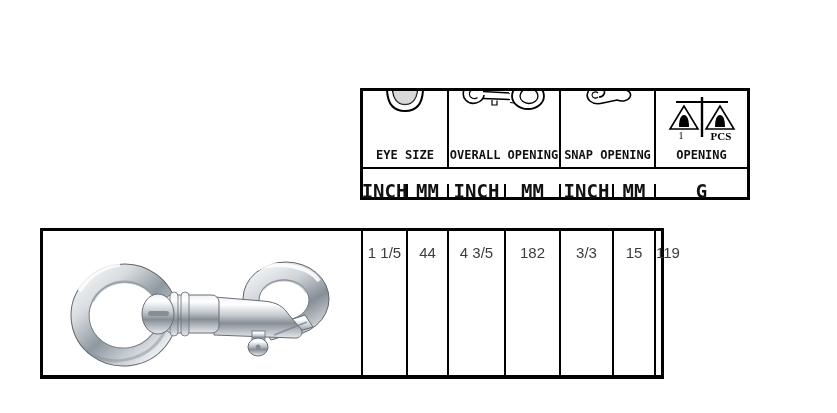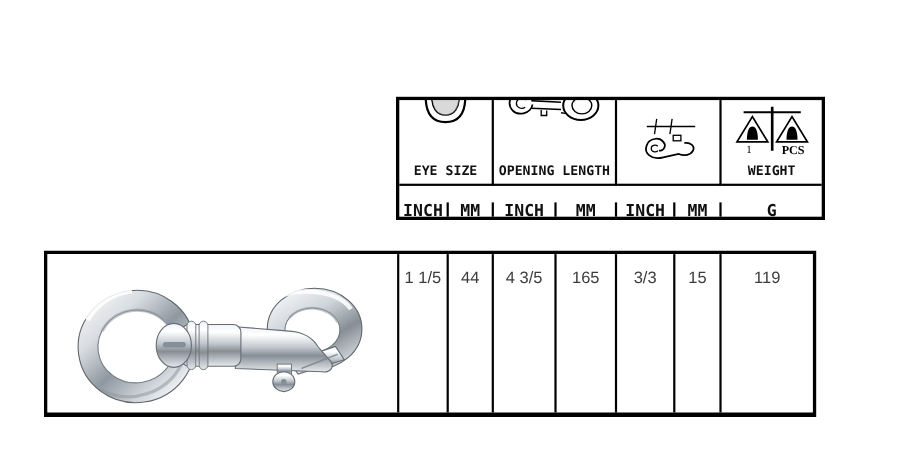--- a/index.html
+++ b/index.html
@@ -26,27 +26,27 @@
   .group.span2{ grid-column:span 2;gap:32px; }
   .group.last{ border-right:none; }
   .icon-box{ flex:1; width:100%; display:flex; align-items:center; justify-content:center; padding-top:3px; }
   .group-label{
     font-size:12px; font-weight:700; line-height:14px; padding-bottom:5px;
     white-space:nowrap; letter-spacing:0;
   }
   .unit{
     border-right:2px solid #000;
     display:flex; align-items:center; justify-content:center;
-    font-size:15px; font-weight:700; white-space:nowrap;margin-top:15px;
+    font-size:19px; font-weight:700; white-space:nowrap;margin-top:15px;
   }
   .unit.last{ border-right:none; }
 
   
   .data-box{
-    position:absolute; left:40px; top:228px; width:702px; height:151px;
+    position:absolute; left:40px; top:228px; width:624px; height:151px;
     border:3px solid #000; border-bottom-width:4px; background:#fff;
     display:grid;
     grid-template-columns:320px 45px 41px 57px 55px 53px 42px auto;
   }
   .cell{ border-right:2px solid #000; }
   .cell.last{ border-right:none; }
   .val{
     text-align:center; padding-top:13px;
     font-family:"Liberation Sans",sans-serif; font-size:15px; color:#3d3d3d;
   }
@@ -89,51 +89,52 @@
           <path d="M22 27 C20 24 14 25 13.5 29.5 C13 33.5 18 36 21.5 33.5" fill="none" stroke="#000" stroke-width="1.2"></path>
           <line x1="27" y1="27.5" x2="54" y2="29" stroke="#000" stroke-width="1.4"></line>
           <line x1="27" y1="34.5" x2="54" y2="35.5" stroke="#000" stroke-width="1.4"></line>
           <path d="M36 36 L36 41 L41 41 L41 36.5" fill="none" stroke="#000" stroke-width="1.2"></path>
           <line x1="54" y1="26" x2="58" y2="25" stroke="#000" stroke-width="1.2"></line>
           <line x1="54" y1="38.5" x2="58" y2="39" stroke="#000" stroke-width="1.2"></line>
           <ellipse cx="72" cy="32" rx="16" ry="13" fill="none" stroke="#000" stroke-width="1.8"></ellipse>
           <ellipse cx="73" cy="32" rx="9" ry="7.5" fill="none" stroke="#000" stroke-width="1.3"></ellipse>
         </svg>
       </div>
-      <div class="group-label">OPENING LENGTH</div>
+      <div class="group-label">OVERALL OPENING</div>
     </div>
 
     <div class="group span2">
       <div class="icon-box">
         <svg class="line-icon" width="64" height="50" viewBox="0 0 64 50">
           <line x1="12" y1="9" x2="56" y2="9" stroke="#000" stroke-width="1.2"></line>
           <line x1="21" y1="2" x2="19" y2="16" stroke="#000" stroke-width="1.2"></line>
           <line x1="35" y1="2" x2="33" y2="16" stroke="#000" stroke-width="1.2"></line>
           <rect x="36" y="17" width="7" height="5" fill="none" stroke="#000" stroke-width="1.2"></rect>
           <path d="M46 24 C52 23 56 27 54 31 C52 35 46 36 41 34 L27 37 C16 40 9 33 12 26 C14 20 23 18 27 23 C30 26 28 31 23 31" fill="none" stroke="#000" stroke-width="1.6"></path>
           <path d="M22 27 C20 25 16 26 16 29 C16 32 20 33 22 31" fill="none" stroke="#000" stroke-width="1.1"></path>
         </svg>
       </div>
+      <div class="group-label">SNAP OPENING</div>
     </div>
 
     <div class="group last">
       <div class="icon-box">
         <svg class="line-icon" width="74" height="52" viewBox="0 0 74 52">
           <line x1="37" y1="2" x2="37" y2="42" stroke="#000" stroke-width="2.4"></line>
           <line x1="11" y1="7" x2="63" y2="7" stroke="#000" stroke-width="1.8"></line>
           <path d="M19 11 L5 34 L33 34 Z" fill="none" stroke="#000" stroke-width="1.6"></path>
           <path d="M14 32 C14 24 16 20 19 20 C22 20 24 24 24 32 Z" fill="#000"></path>
           <path d="M55 11 L41 34 L69 34 Z" fill="none" stroke="#000" stroke-width="1.6"></path>
           <path d="M50 32 C50 24 52 20 55 20 C58 20 60 24 60 32 Z" fill="#000"></path>
           <rect x="42" y="35" width="28" height="12" fill="#fff"></rect>
           <text class="scale-text" x="16" y="44" font-size="10" fill="#000" text-anchor="middle">1</text>
           <text class="scale-text" x="56" y="45" font-size="11" font-weight="bold" fill="#000" text-anchor="middle">PCS</text>
         </svg>
       </div>
-      <div class="group-label">WEIGHT</div>
+      <div class="group-label">OPENING</div>
     </div>
 
     <div class="unit">INCH</div>
     <div class="unit">MM</div>
     <div class="unit">INCH</div>
     <div class="unit">MM</div>
     <div class="unit">INCH</div>
     <div class="unit">MM</div>
     <div class="unit last">G</div>
   </div>
@@ -193,19 +194,19 @@
         <rect x="114" y="37" width="8" height="44" rx="4" fill="url(#gTube)" stroke="#666d74" stroke-width="0.8"></rect>
 
         <ellipse cx="91" cy="59" rx="16" ry="20" fill="url(#gTube)" stroke="#666d74" stroke-width="1"></ellipse>
         <rect x="81" y="56" width="21" height="5" rx="2.5" fill="#878f96"></rect>
       </svg>
     </div>
 
     <div class="cell val">1 1/5</div>
     <div class="cell val">44</div>
     <div class="cell val">4 3/5</div>
-    <div class="cell val">165</div>
+    <div class="cell val">182</div>
     <div class="cell val">3/3</div>
     <div class="cell val">15</div>
     <div class="cell val last">119</div>
   </div>
 
 </div>
 
 </body></html>

